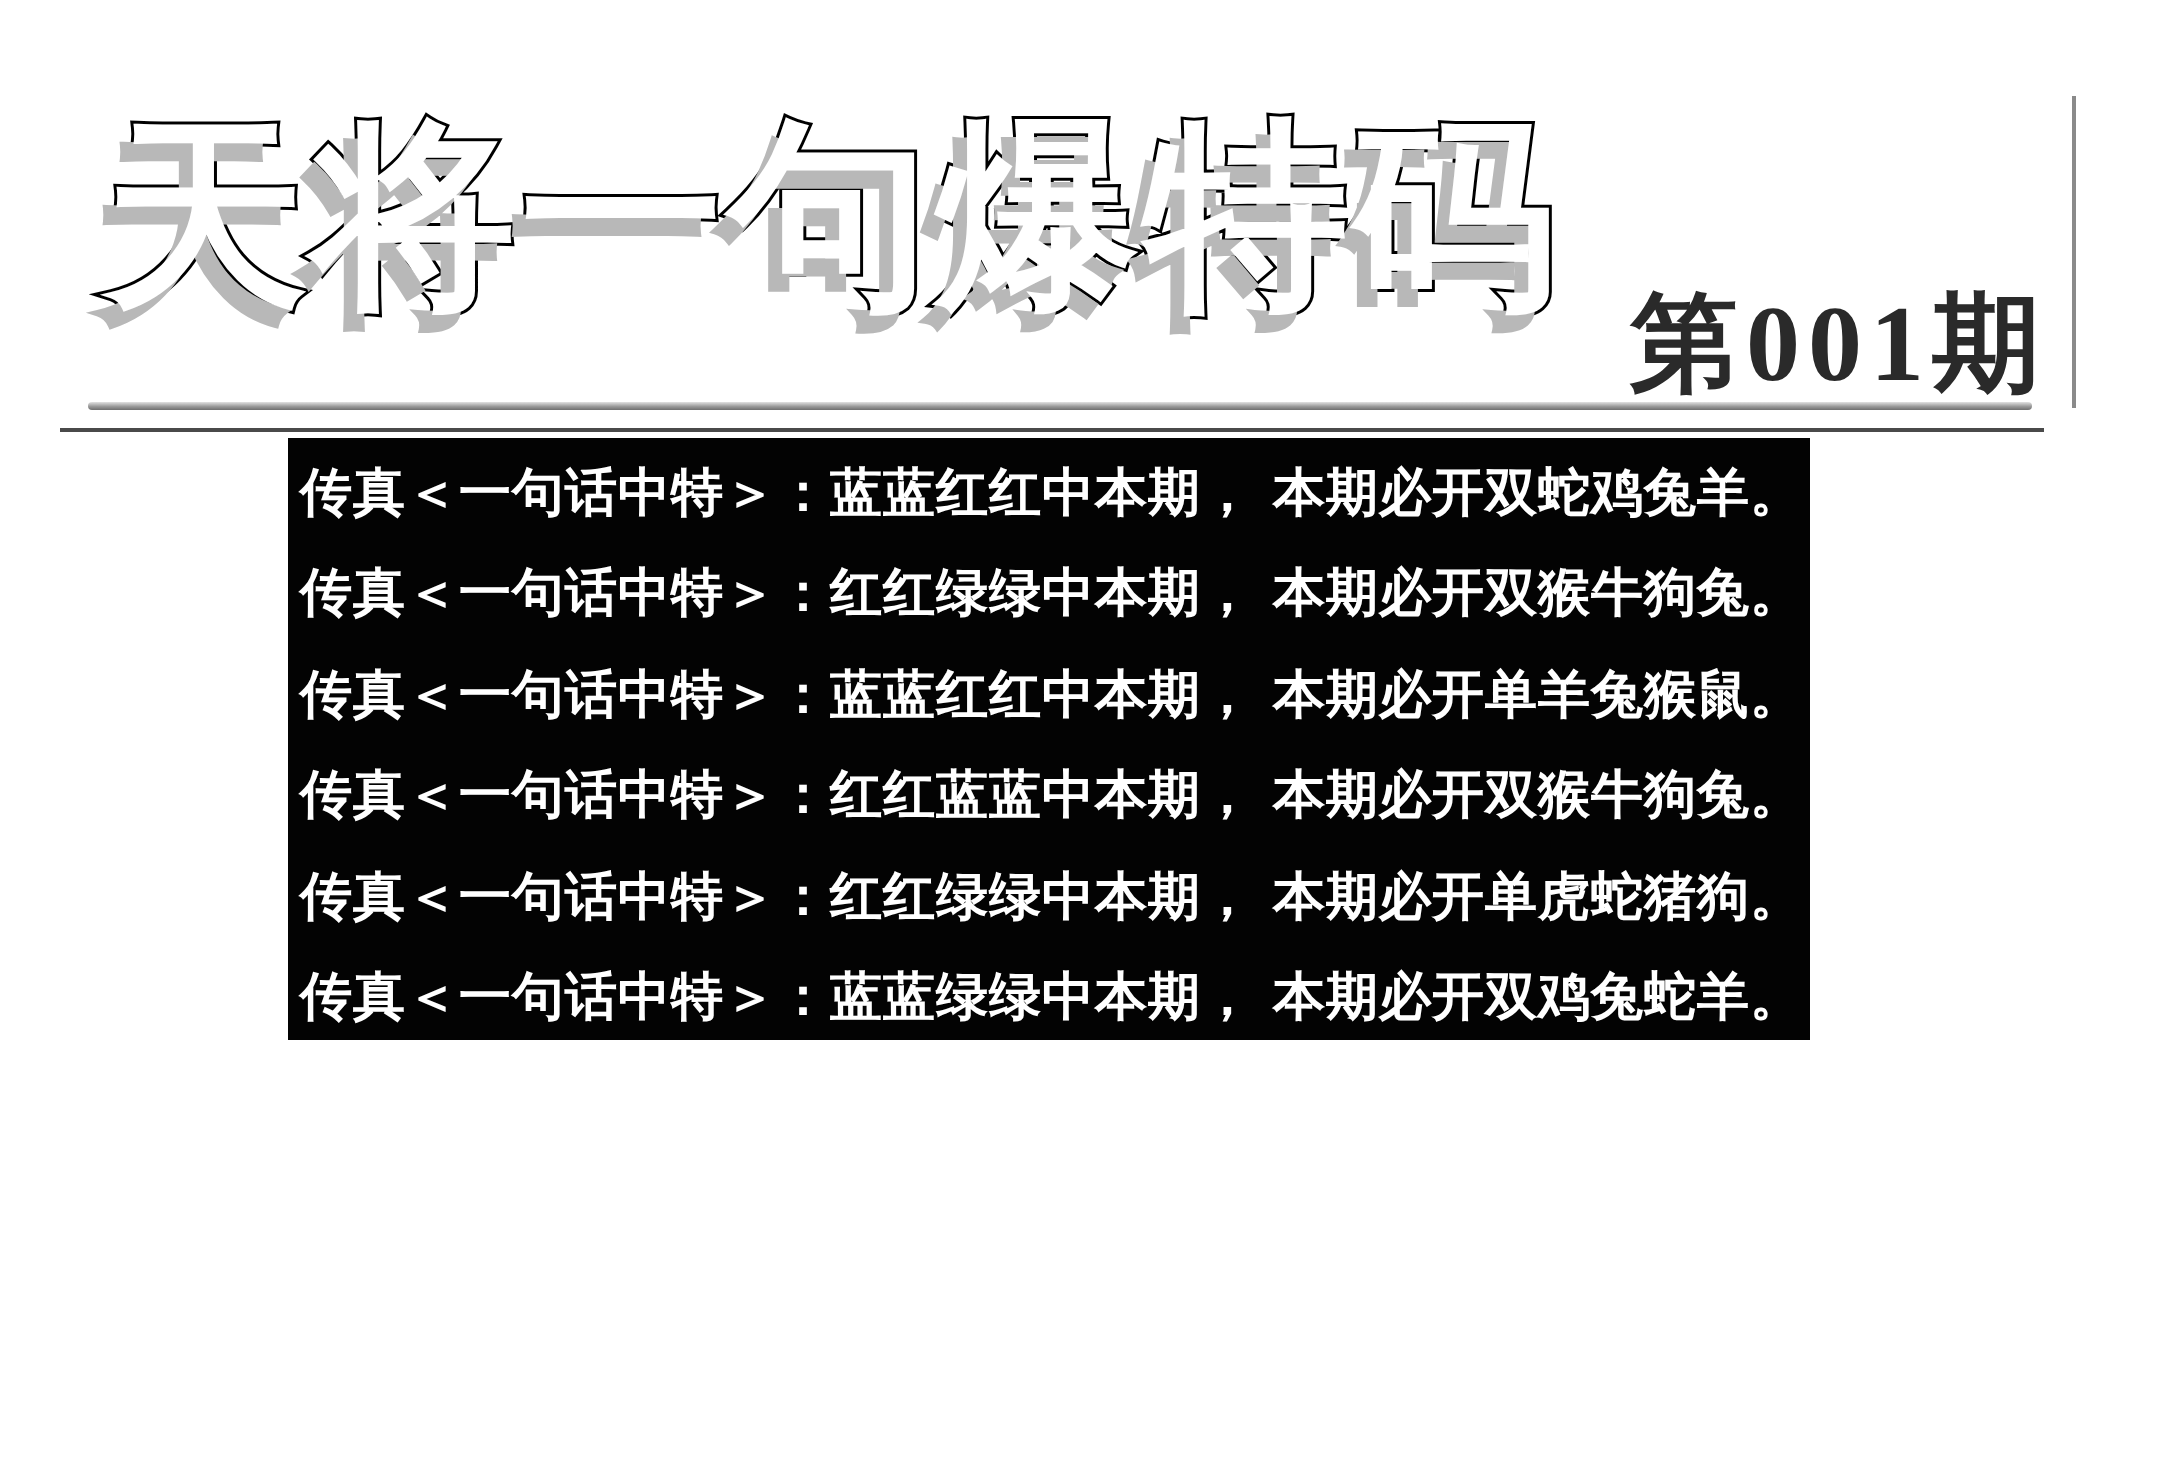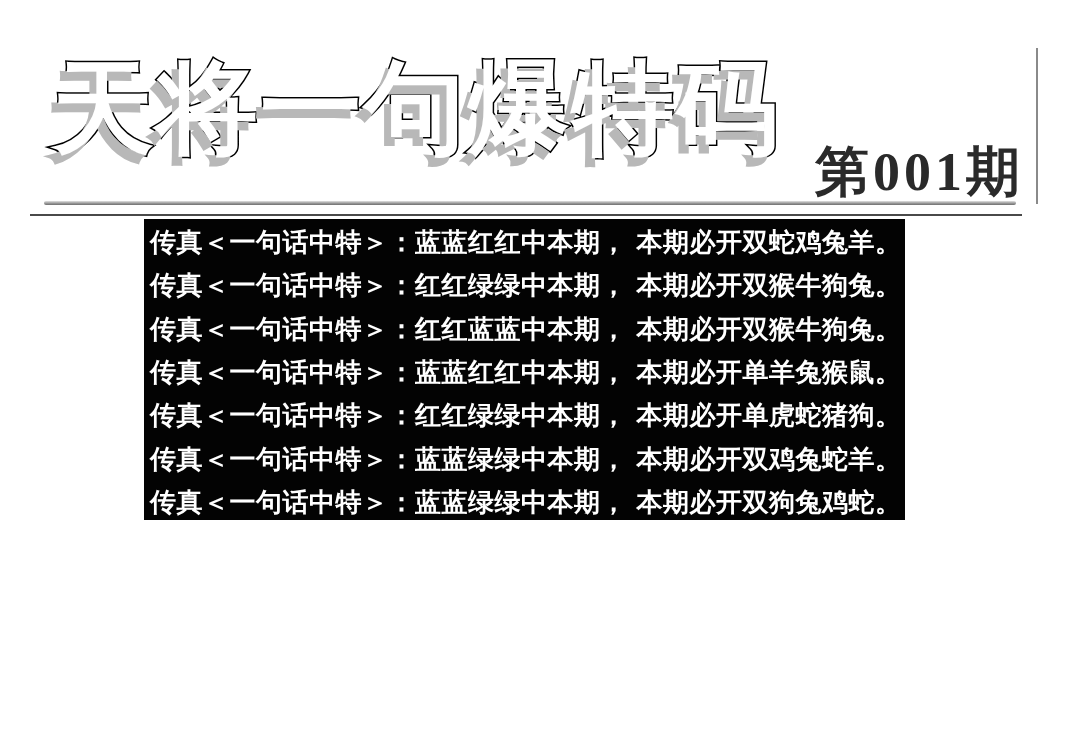--- a/index.html
+++ b/index.html
@@ -103,25 +103,24 @@
 
   <div class="issue-no">第001期</div>
 
   <div class="vline-right"></div>
   <div class="hline-ridge"></div>
   <div class="hline-thin"></div>
 
   <div class="fax-box">
     <div class="fax-line">传真＜一句话中特＞：蓝蓝红红中本期， 本期必开双蛇鸡兔羊。</div>
     <div class="fax-line">传真＜一句话中特＞：红红绿绿中本期， 本期必开双猴牛狗兔。</div>
+    <div class="fax-line">传真＜一句话中特＞：蓝蓝红红中本期， 本期必开单羊兔猴鼠。</div>
     <div class="fax-line">传真＜一句话中特＞：红红蓝蓝中本期， 本期必开双猴牛狗兔。</div>
-    <div class="fax-line">传真＜一句话中特＞：蓝蓝红红中本期， 本期必开单羊兔猴鼠。</div>
     <div class="fax-line">传真＜一句话中特＞：红红绿绿中本期， 本期必开单虎蛇猪狗。</div>
     <div class="fax-line">传真＜一句话中特＞：蓝蓝绿绿中本期， 本期必开双鸡兔蛇羊。</div>
-    <div class="fax-line">传真＜一句话中特＞：蓝蓝绿绿中本期， 本期必开双狗兔鸡蛇。</div>
   </div>
 
   <svg class="scroll-svg" width="1080" height="175" viewBox="0 0 1080 175" fill="none" xmlns="http://www.w3.org/2000/svg">
 
     <path d="M96 22 L990 20" stroke="#b4b4b4" stroke-width="1.6" stroke-dasharray="46 10 80 14 30 12 120 18 60 26 90 40"></path>
 
     <path d="M96 125 L1004 125" stroke="#8a8a8a" stroke-width="1.6" stroke-dasharray="220 6 160 8 300 10"></path>
 
     <path d="M59 33 C59 26 66 22 77 22 C88 22 96 26 96 33 L96 136 C96 143 88 148 77 148 C66 148 59 143 59 136 Z" fill="#ffffff" stroke="#777777" stroke-width="1.8"></path>
     <ellipse cx="75" cy="29" rx="9" ry="6.5" stroke="#777777" stroke-width="1.5" fill="none"></ellipse>

